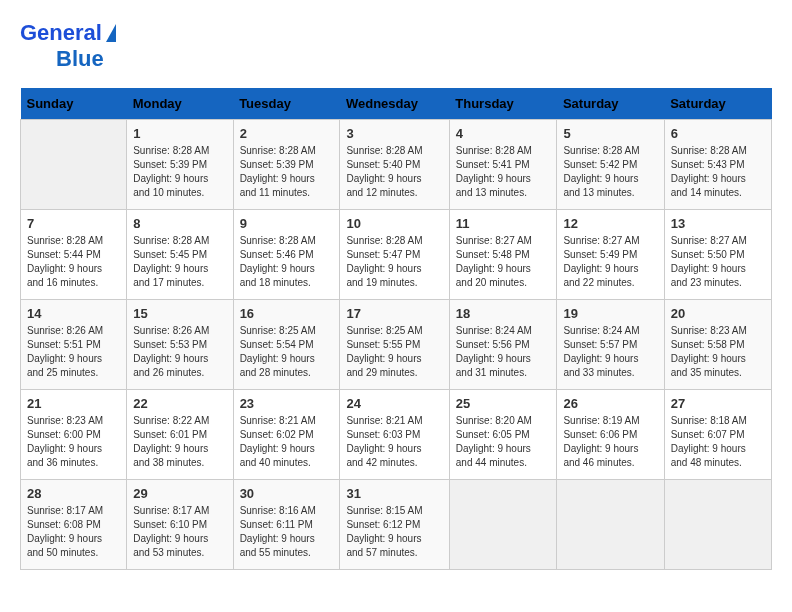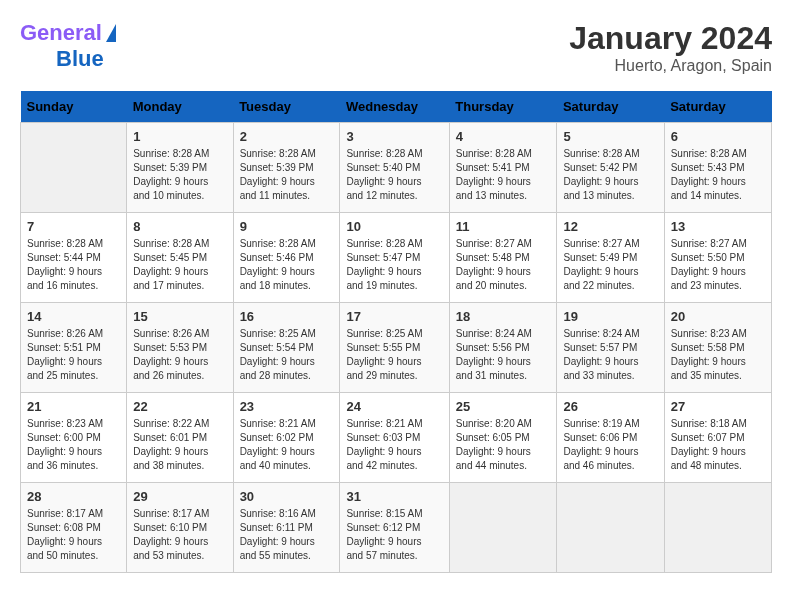--- a/index.html
+++ b/index.html
@@ -22,21 +22,21 @@
       align-items: flex-start;
     }
     .logo-text {
       display: flex;
       align-items: center;
       gap: 2px;
     }
     .logo-general {
       font-size: 22px;
       font-weight: bold;
-      color: #8b5cf6;
+      color: #1d4ed8;
     }
     .logo-blue {
       font-size: 22px;
       font-weight: bold;
       color: #1565c0;
       margin-left: 36px;
     }
     .logo-icon {
       width: 0;
       height: 0;
@@ -102,24 +102,20 @@
 </head>
 <body>
 
 <div class="header">
   <div class="logo">
     <div class="logo-text">
       <span class="logo-general">General</span>
       <span class="logo-icon"></span>
     </div>
     <span class="logo-blue">Blue</span>
-  </div>
-  <div class="title-block">
-    <div class="calendar-title">January 2024</div>
-    <div class="calendar-subtitle">Huerto, Aragon, Spain</div>
   </div>
 </div>
 
 <table>
   <thead>
     <tr>
     <th>Sunday</th>
         <th>Monday</th>
         <th>Tuesday</th>
         <th>Wednesday</th>

